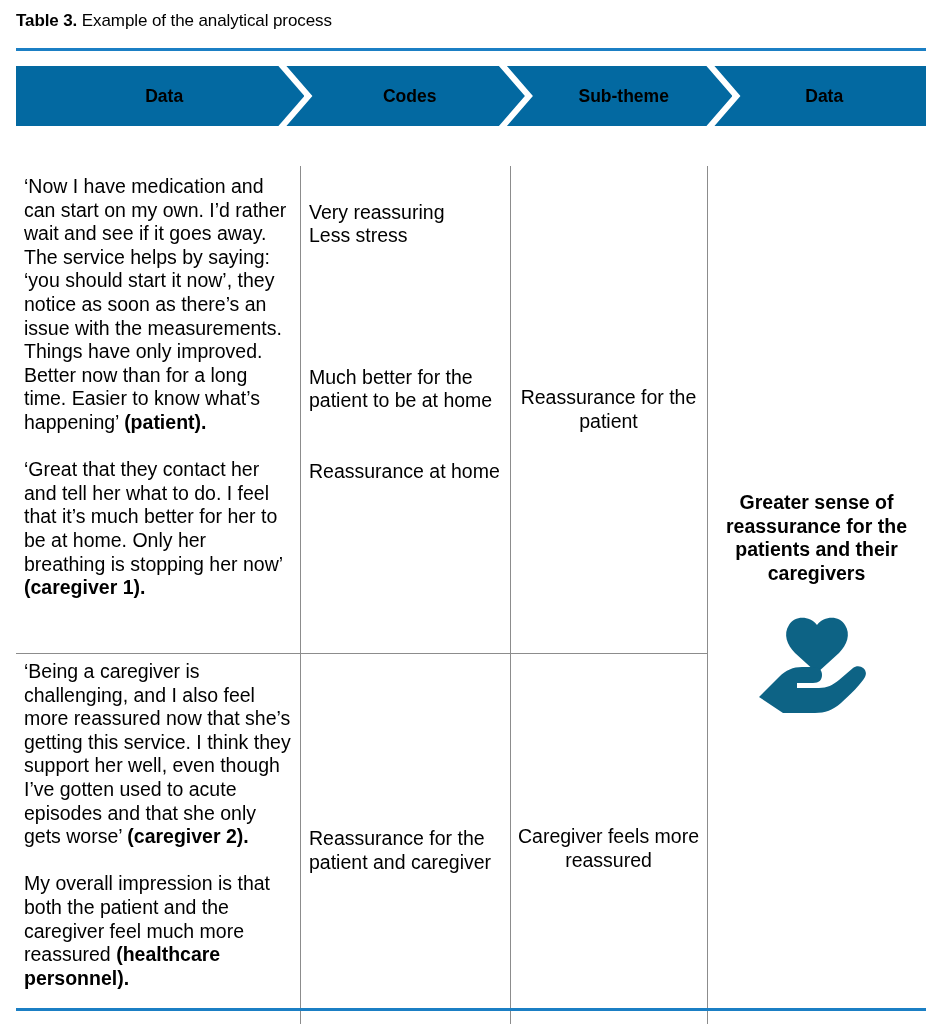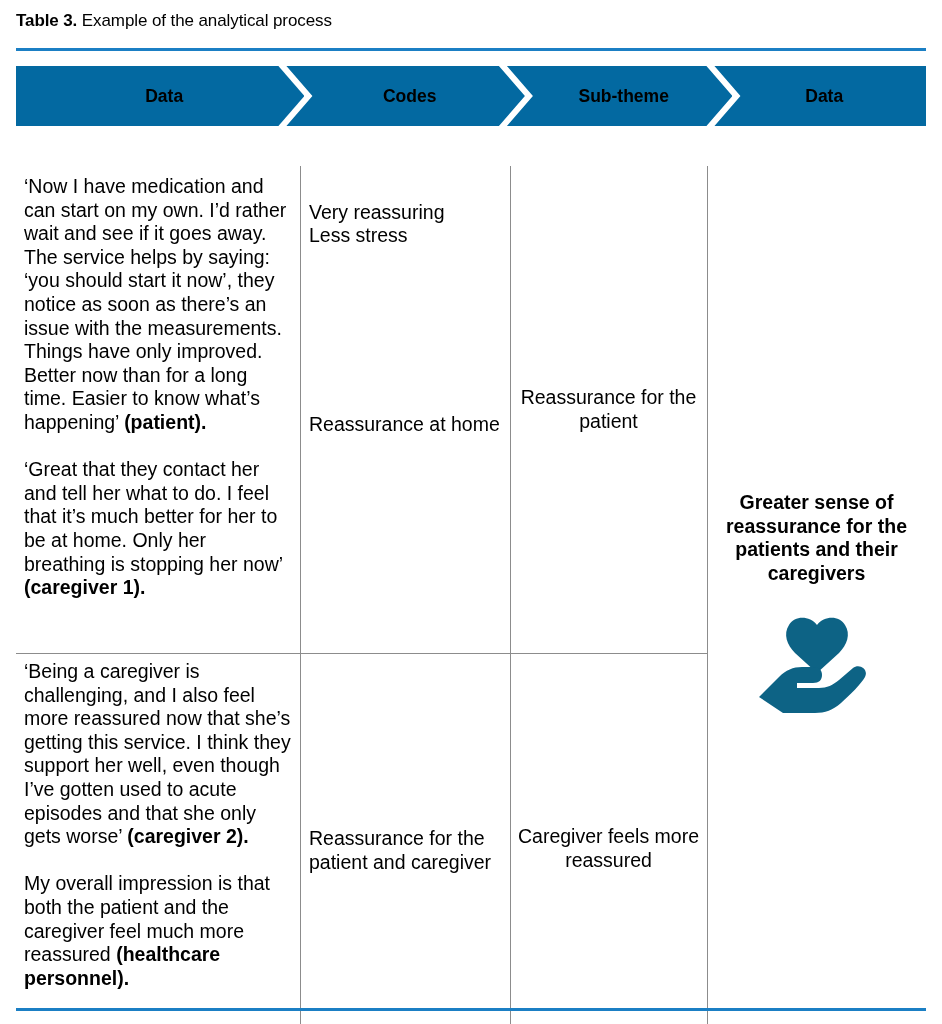--- a/index.html
+++ b/index.html
@@ -185,20 +185,21 @@
 
   <div class="cell c-codes-1">
     <div class="spacer"></div>
     <p>Very reassuring</p>
     <p>Less stress</p>
     <div class="spacer"></div>
     <div class="spacer"></div>
     <div class="spacer"></div>
     <div class="spacer"></div>
     <div class="spacer"></div>
+    <p>Much better for the patient to be at home</p>
     <div class="spacer"></div>
     <div class="spacer"></div>
     <p>Reassurance at home</p>
   </div>
 
   <div class="cell c-sub-1">
     <span>Reassurance for the patient</span>
   </div>
 
   <div class="cell c-data-2">

